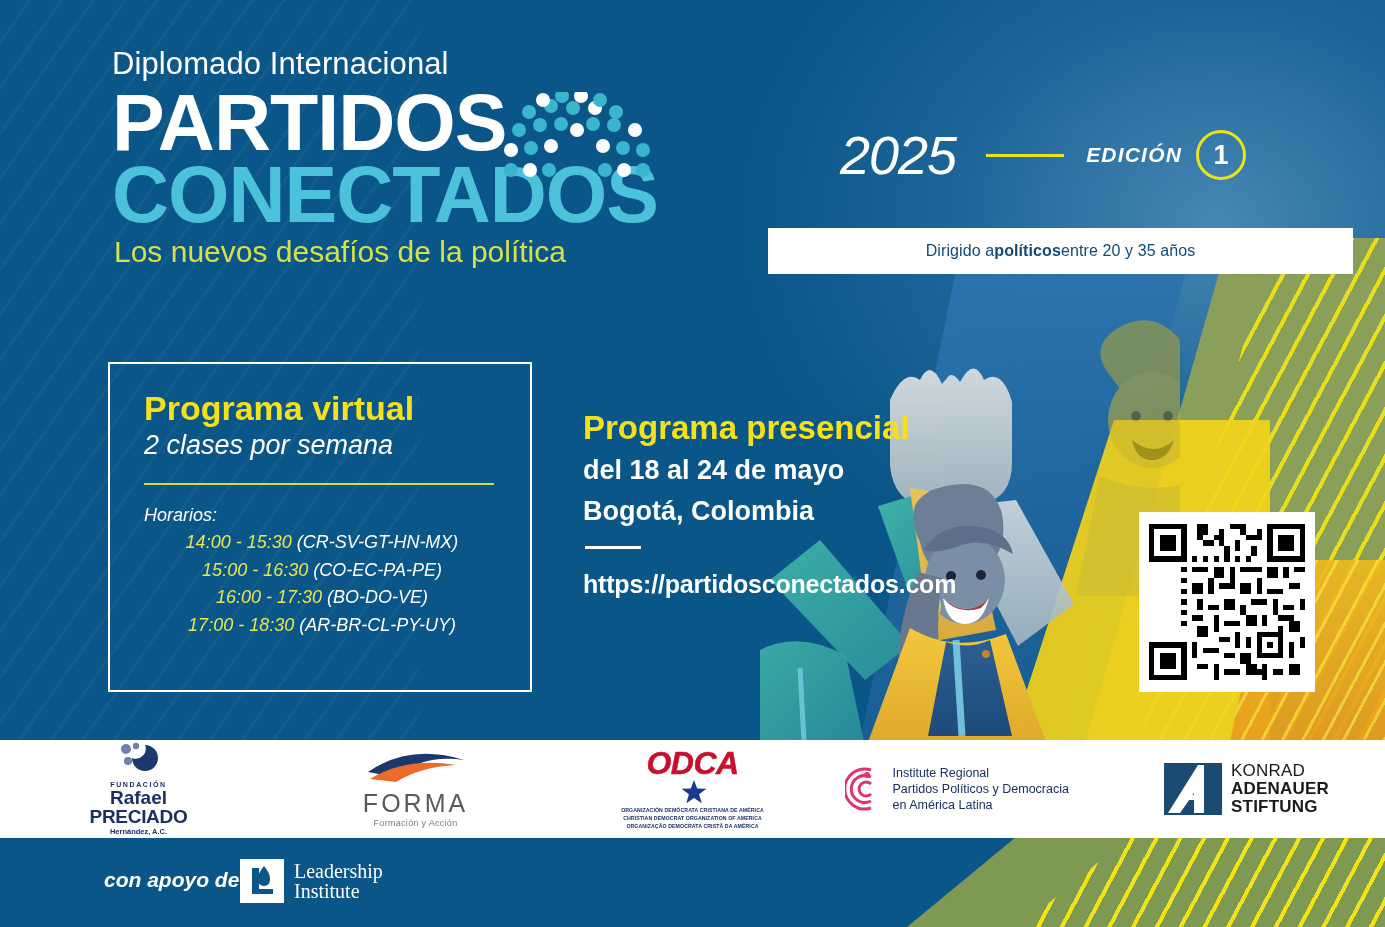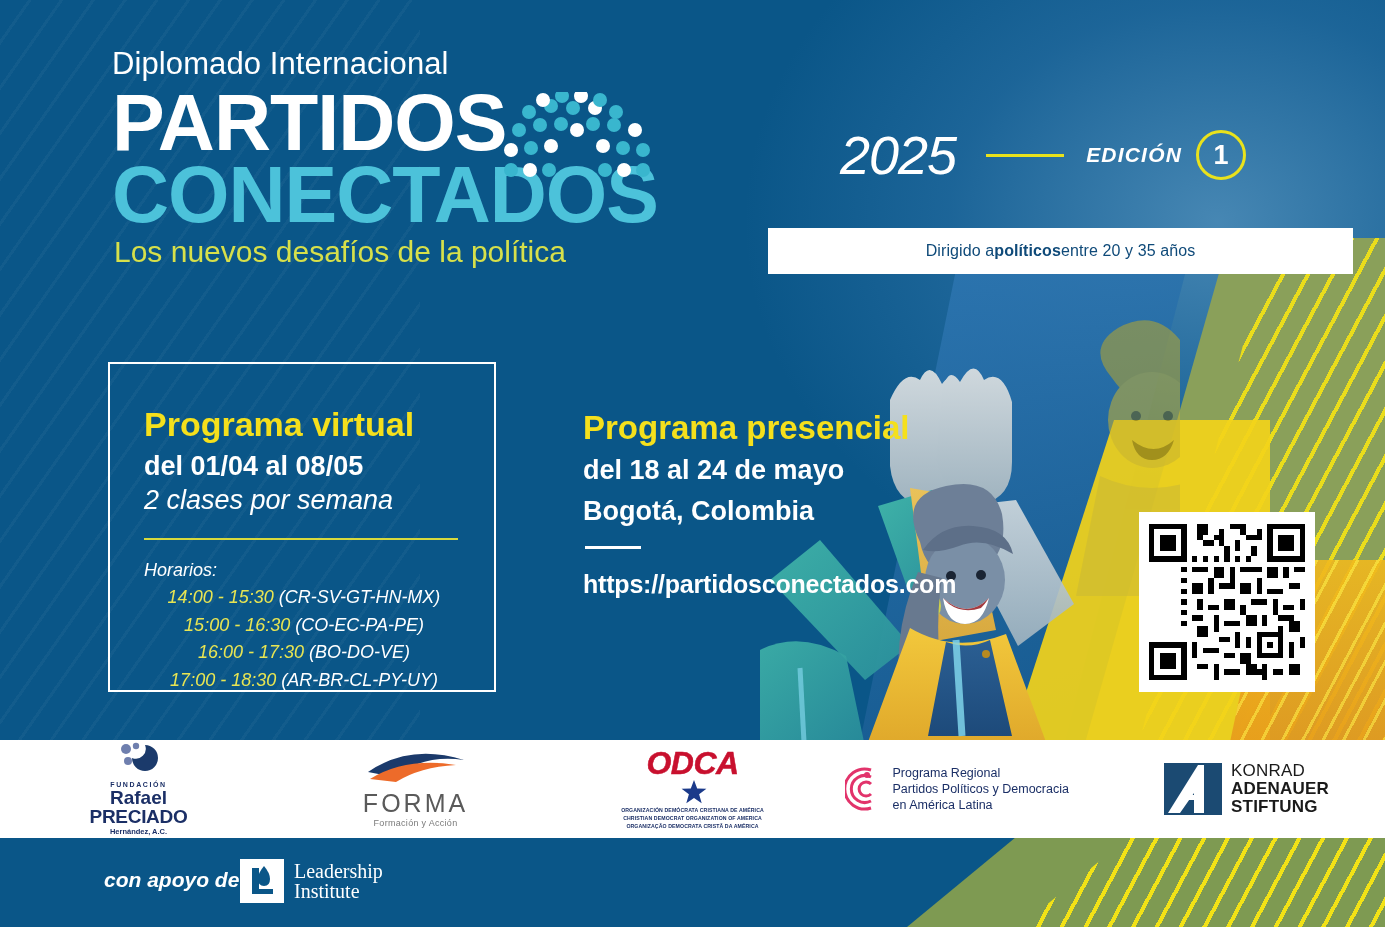--- a/index.html
+++ b/index.html
@@ -120,22 +120,22 @@
   .dirigido{
     position:absolute;left:768px;top:228px;width:585px;height:46px;
     background:#ffffff;color:#0f4a79;
     display:flex;align-items:center;justify-content:center;
     font-size:16px;letter-spacing:.1px;
   }
   .dirigido b{font-weight:700;}
 
   
   .vbox{
-    position:absolute;left:108px;top:362px;width:388px;height:330px;
-    border:2px solid #ffffff;padding:42px 30px 0 34px;
+    position:absolute;left:108px;top:362px;width:424px;height:330px;
+    border:2px solid #ffffff;padding:26px 30px 0 34px;
   }
   .vtitle{color:#f5e01c;font-size:34px;font-weight:700;line-height:1.1;margin:0;}
   .vdates{color:#ffffff;font-size:27px;font-weight:700;margin:8px 0 0 0;line-height:1.15;}
   .vclases{color:#ffffff;font-size:27px;font-style:italic;font-weight:400;margin:3px 0 0 0;line-height:1.15;}
   .vrule{height:2px;background:#d7d93e;margin:22px 6px 20px 0;}
   .vhlabel{color:#ffffff;font-size:18px;font-style:italic;margin:0 0 3px 0;}
   .hrow{font-size:18px;font-style:italic;line-height:1.52;white-space:nowrap;text-align:center;}
   .hrow .t{color:#e8e552;}
   .hrow .c{color:#ffffff;}
 
@@ -344,21 +344,20 @@
   </div>
 
   <div class="dirigido">
     <span>Dirigido a </span>
       <b>políticos</b>
       <span> entre 20 y 35 años</span>
   </div>
 
   <div class="vbox">
     <p class="vtitle">Programa virtual</p>
-    <p class="vdates">del 01/04 al 08/05</p>
     <p class="vclases">2 clases por semana</p>
     <div class="vrule"></div>
     <p class="vhlabel">Horarios:</p>
 
     <div class="hrow">
       <span class="t">14:00 - 15:30</span>
       <span class="c">(CR-SV-GT-HN-MX)</span>
     </div>
     <div class="hrow">
       <span class="t">15:00 - 16:30</span>
@@ -536,21 +535,21 @@
       <div class="preg">
         <svg width="42" height="46" viewBox="0 0 42 46" aria-hidden="true">
           <g fill="none" stroke="#e2336b" stroke-width="3">
             <path d="M26 4 A20 20 0 1 0 26 42"></path>
             <path d="M26 11 A13.5 13.5 0 1 0 26 35"></path>
             <path d="M26 18 A7 7 0 1 0 26 28"></path>
           </g>
           <circle cx="22" cy="9" r="3" fill="#e2336b"></circle>
         </svg>
         <div class="preg-txt">
-          <div>Programa Regional</div>
+          <div>Institute Regional</div>
           <div>Partidos Políticos y Democracia</div>
           <div>en América Latina</div>
         </div>
       </div>
     </div>
 
     <div class="logoslot">
       <div class="kas">
         <svg width="58" height="52" viewBox="0 0 58 52" aria-hidden="true">
           <rect x="0" y="0" width="58" height="52" fill="#1b4a72"></rect>

